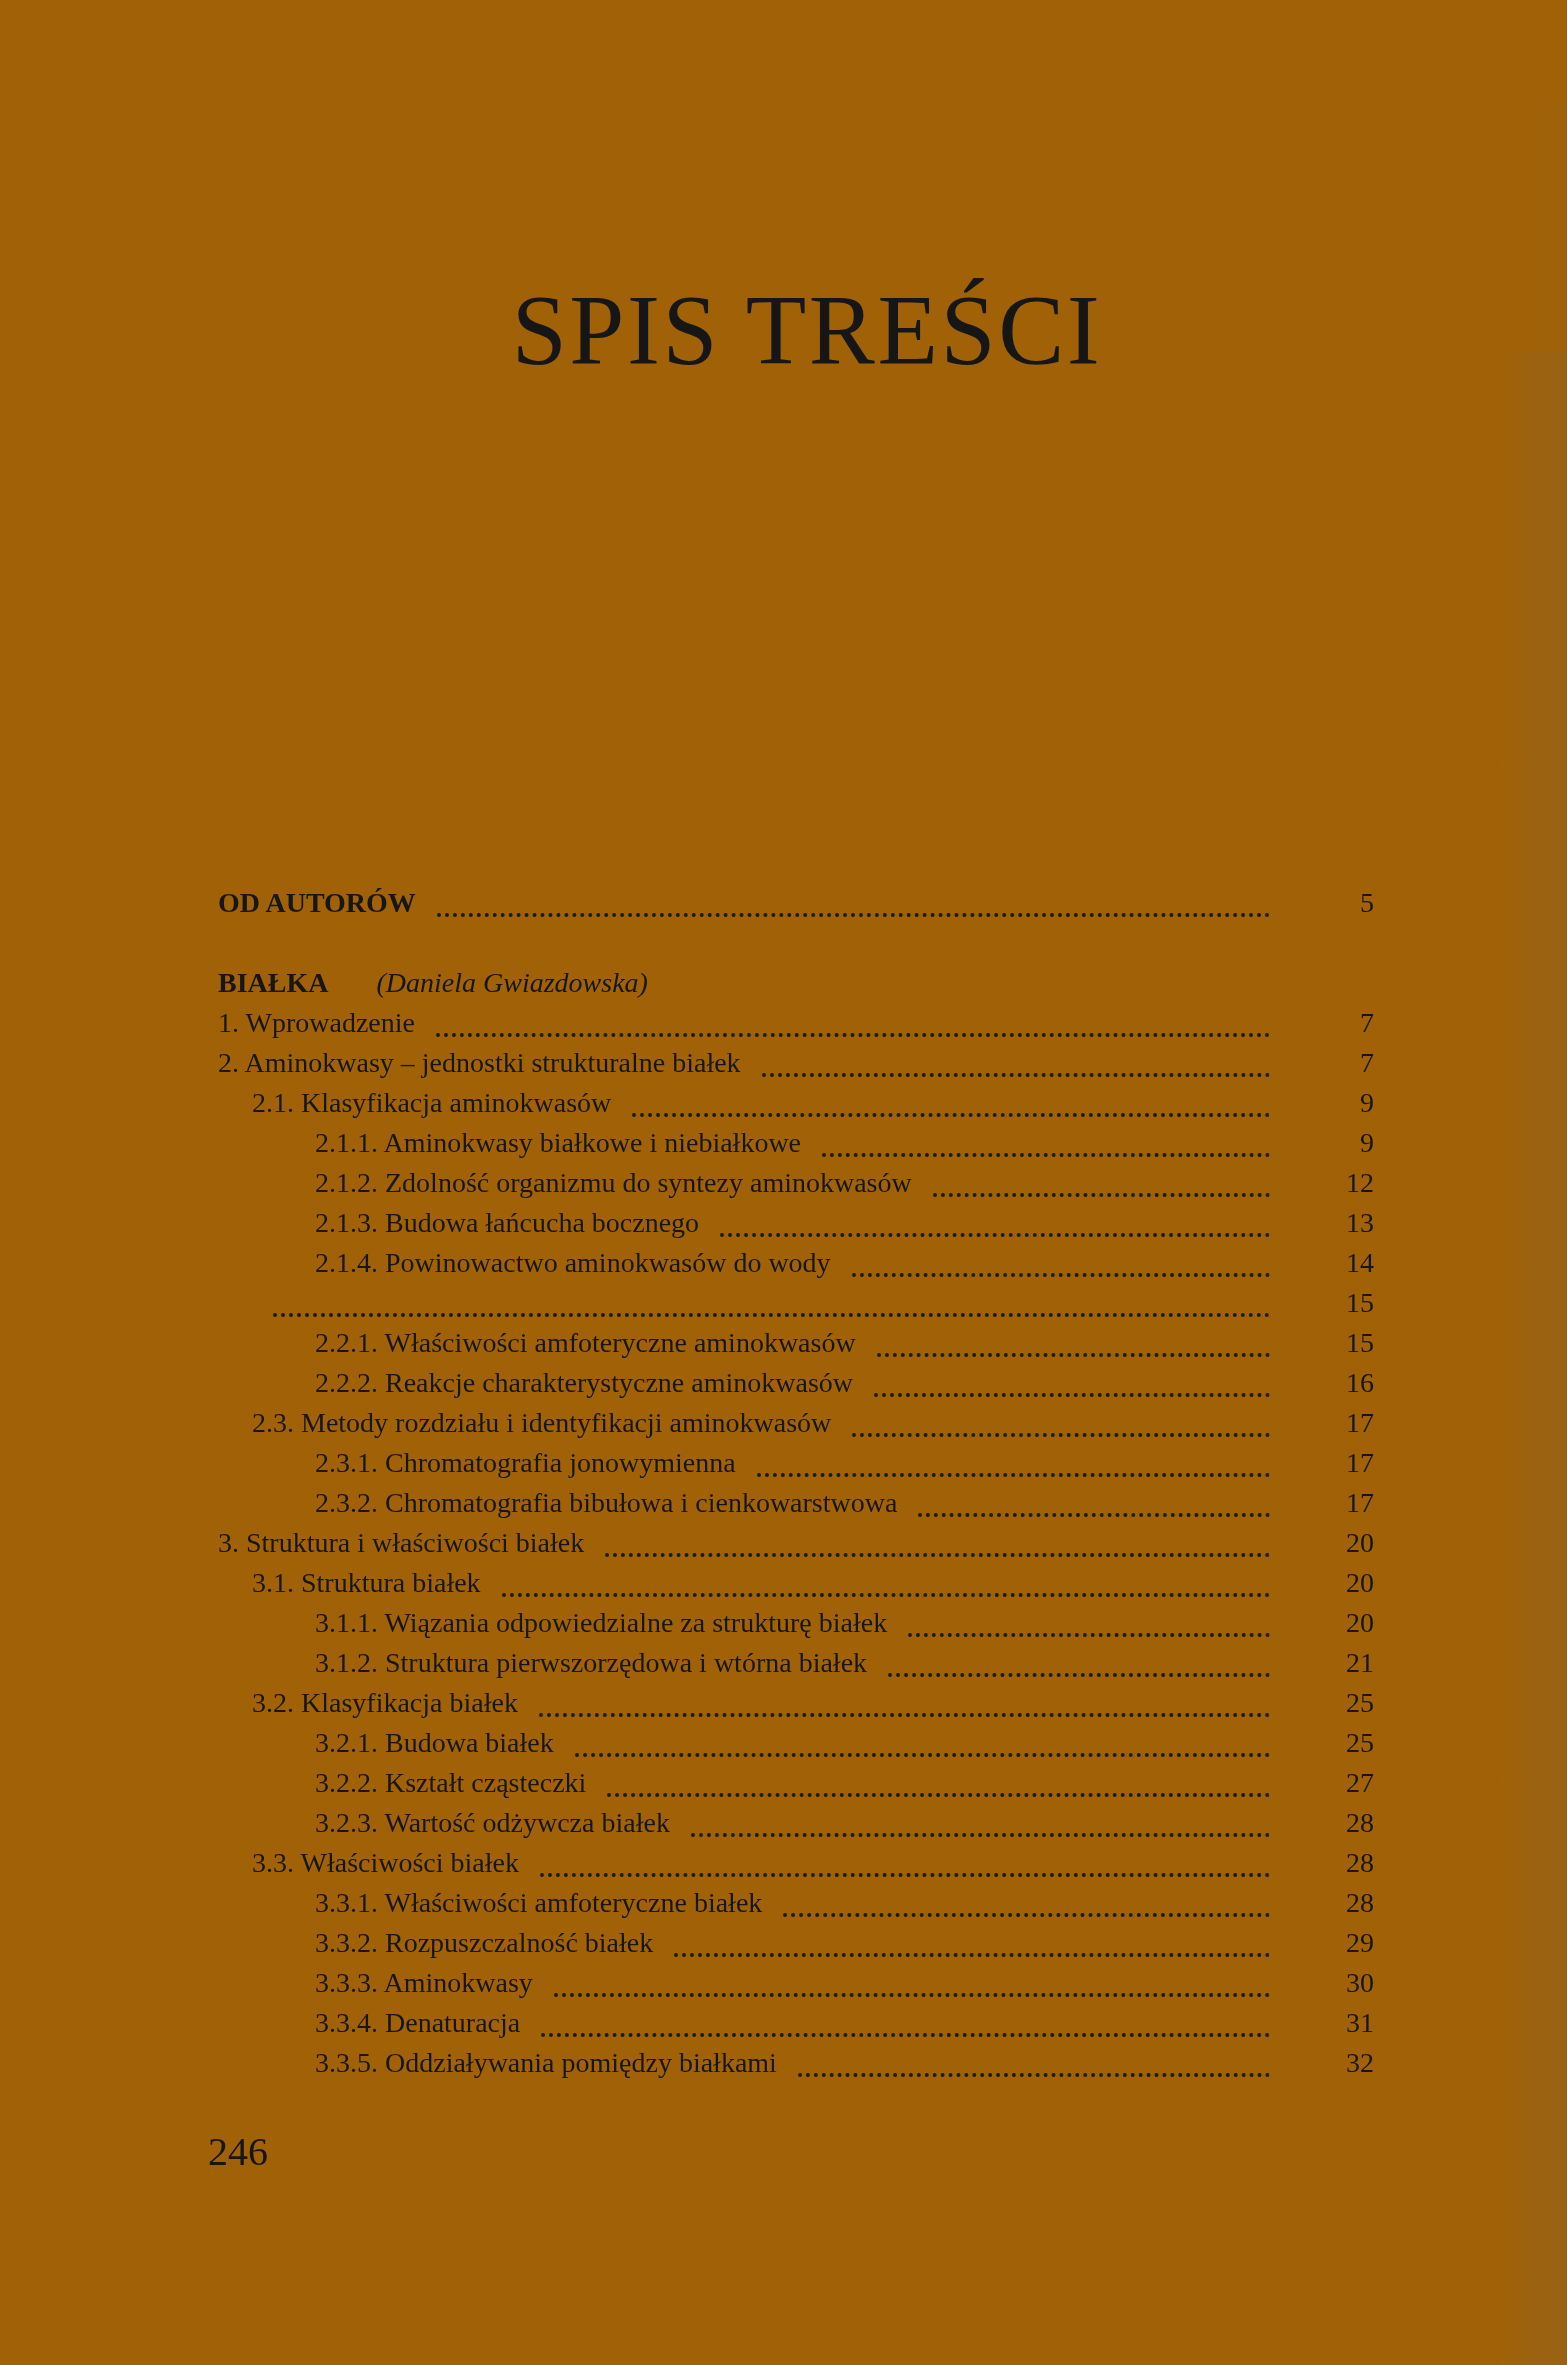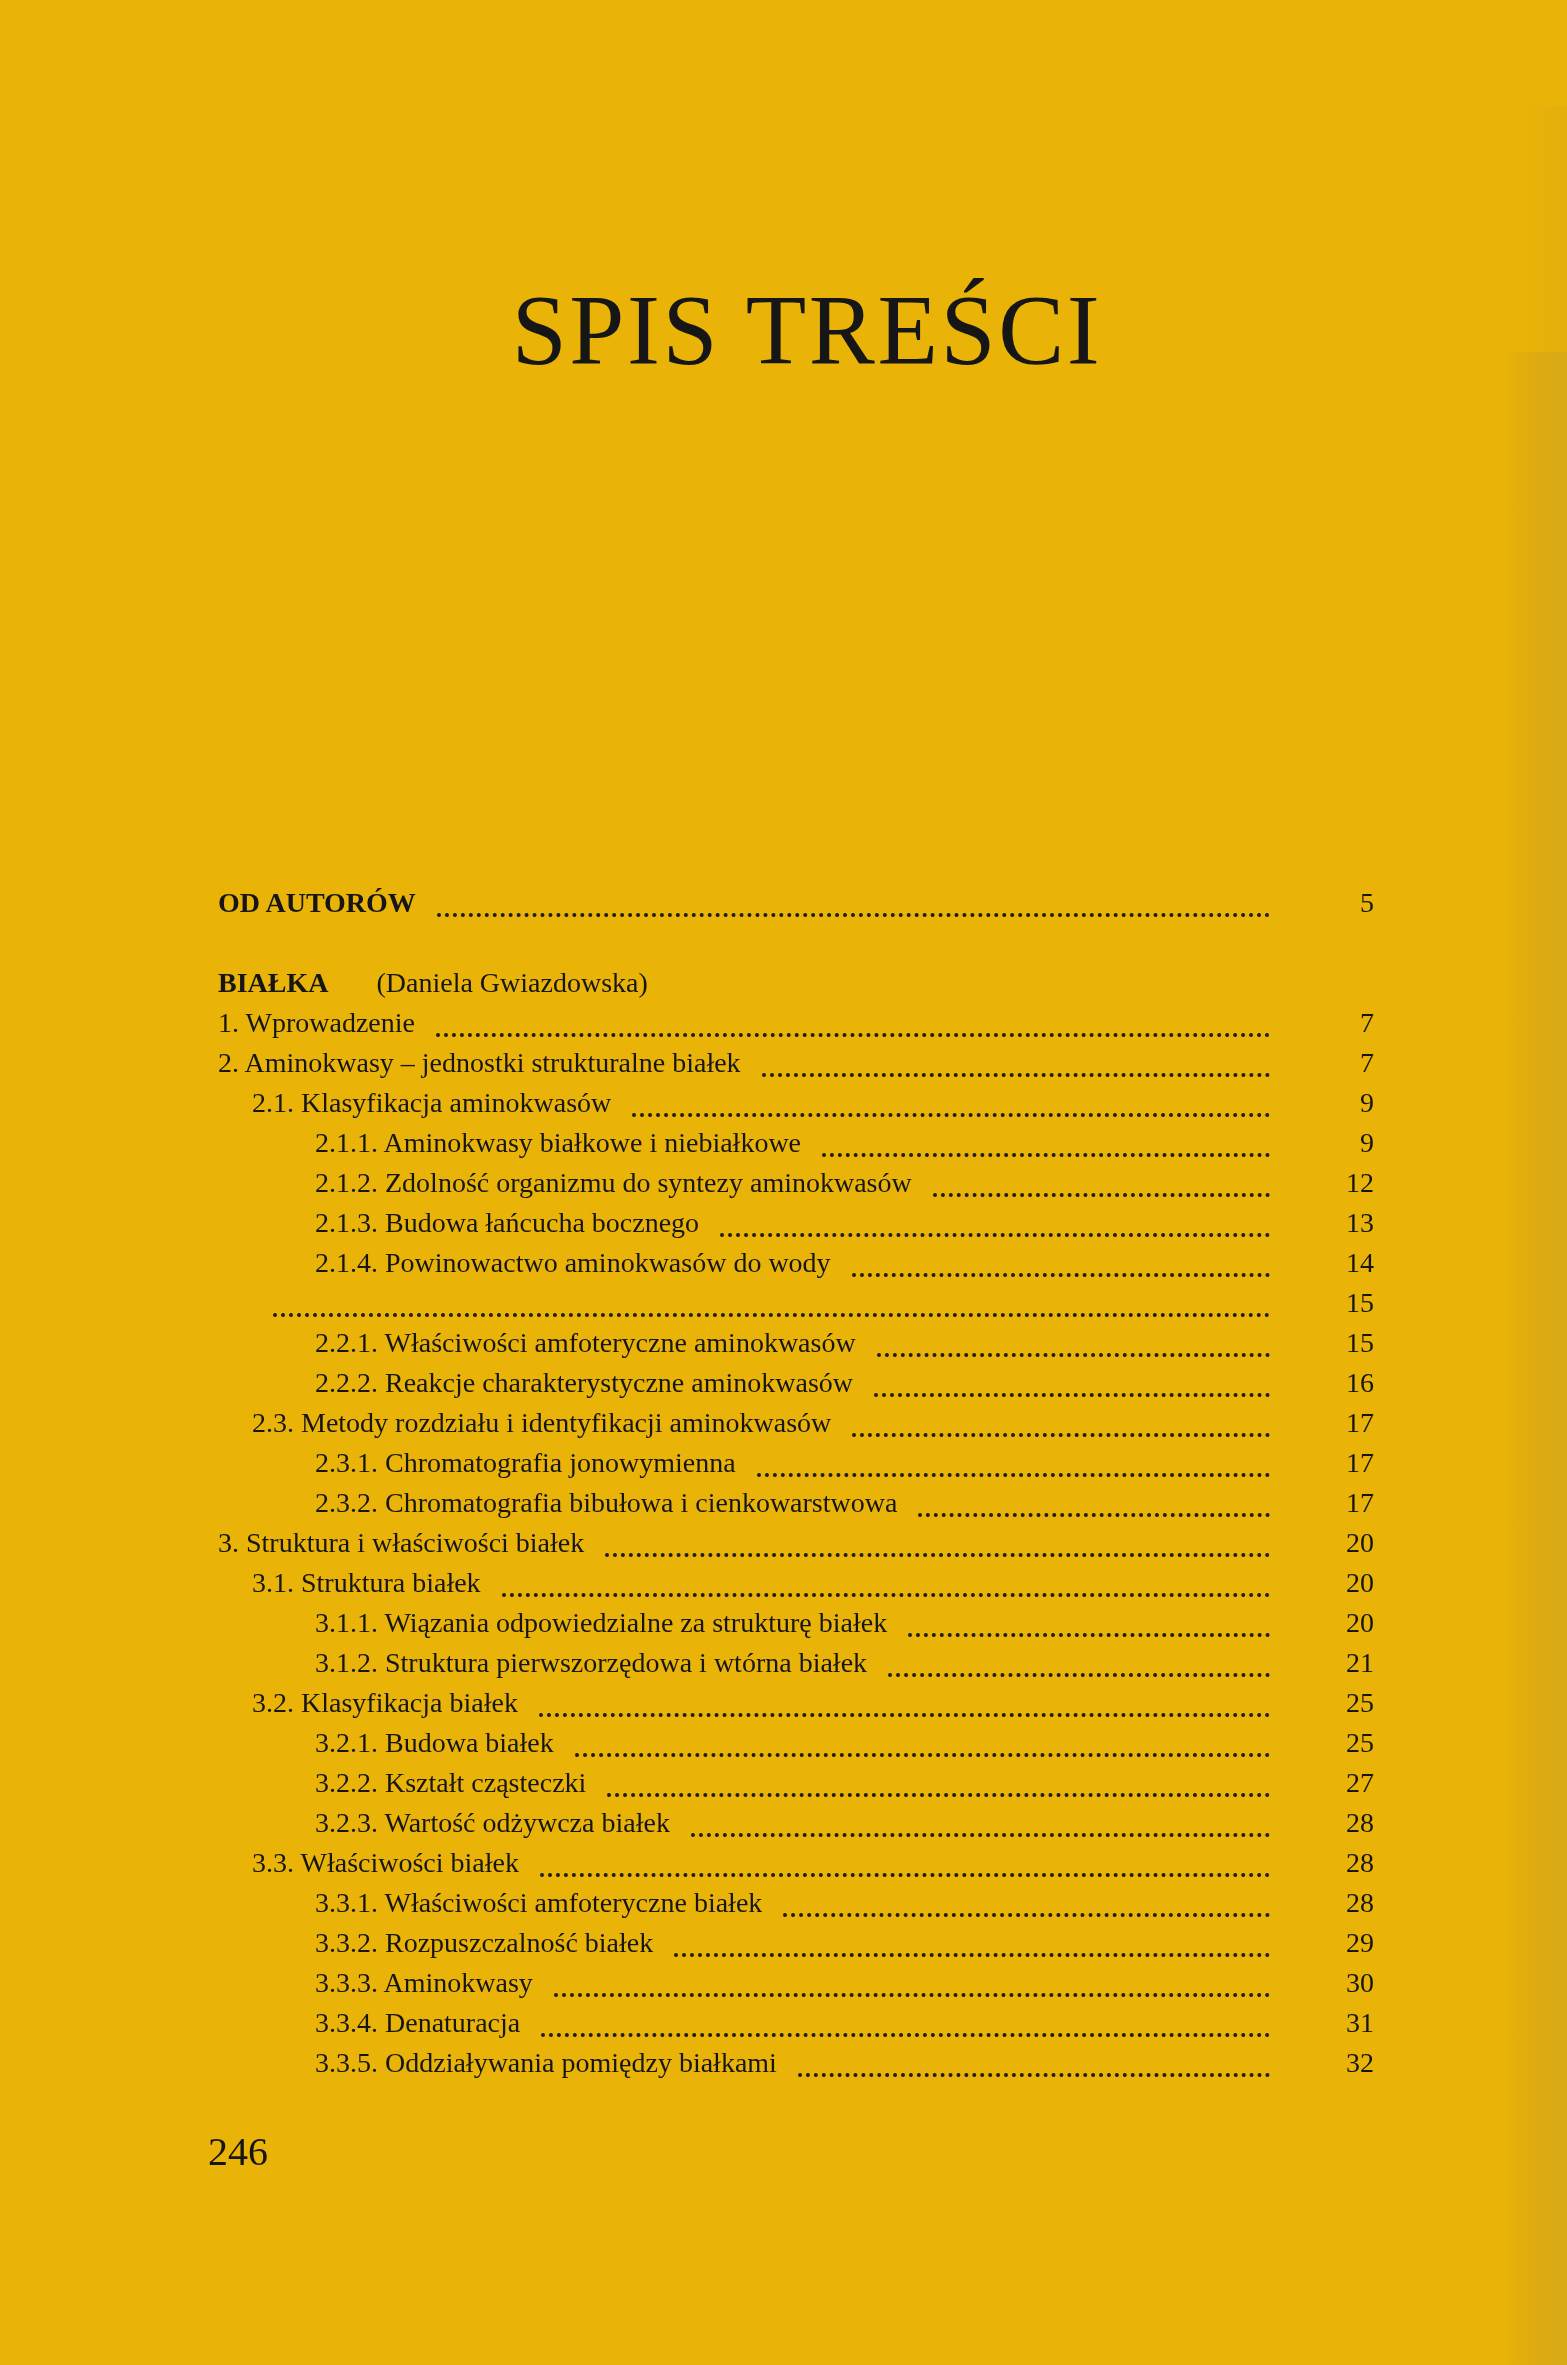--- a/index.html
+++ b/index.html
@@ -4,21 +4,21 @@
 <style>
   html, body {
     margin: 0;
     padding: 0;
     background: #888;
   }
   .page {
     position: relative;
     width: 1568px;
     height: 2366px;
-    background: #eab308;
+    background: #a16207;
     overflow: hidden;
     font-family: "Liberation Serif", "DejaVu Serif", serif;
     color: #161616;
   }
   
   .scan-edge-shadow {
     position: absolute;
     top: 352px;
     right: 0;
     bottom: 0;
@@ -68,20 +68,21 @@
     align-items: baseline;
     height: 40px;
     white-space: nowrap;
   }
   .toc-row.bold .toc-label { font-weight: bold; }
   .toc-row.level-1 { padding-left: 34px; justify-content: center; }
   .toc-row.level-2 { padding-left: 97px; }
   .toc-label { flex: 0 0 auto; }
   .toc-author {
     font-weight: normal;
+    font-style: italic;
   }
   .leader {
     flex: 1 1 auto;
     align-self: flex-end;
     height: 0;
     margin: 0 5.3px 6.2px 21px;
     border-bottom: 4.4px dotted #1c1c1c;
     min-width: 35px;
   }
   .toc-page {

